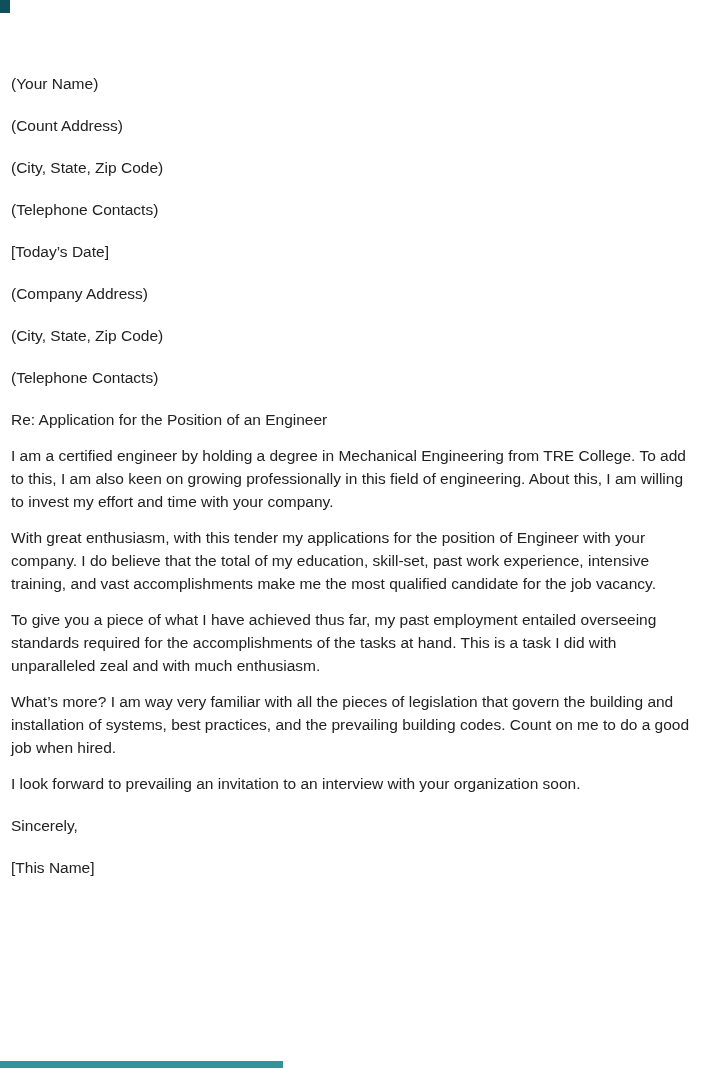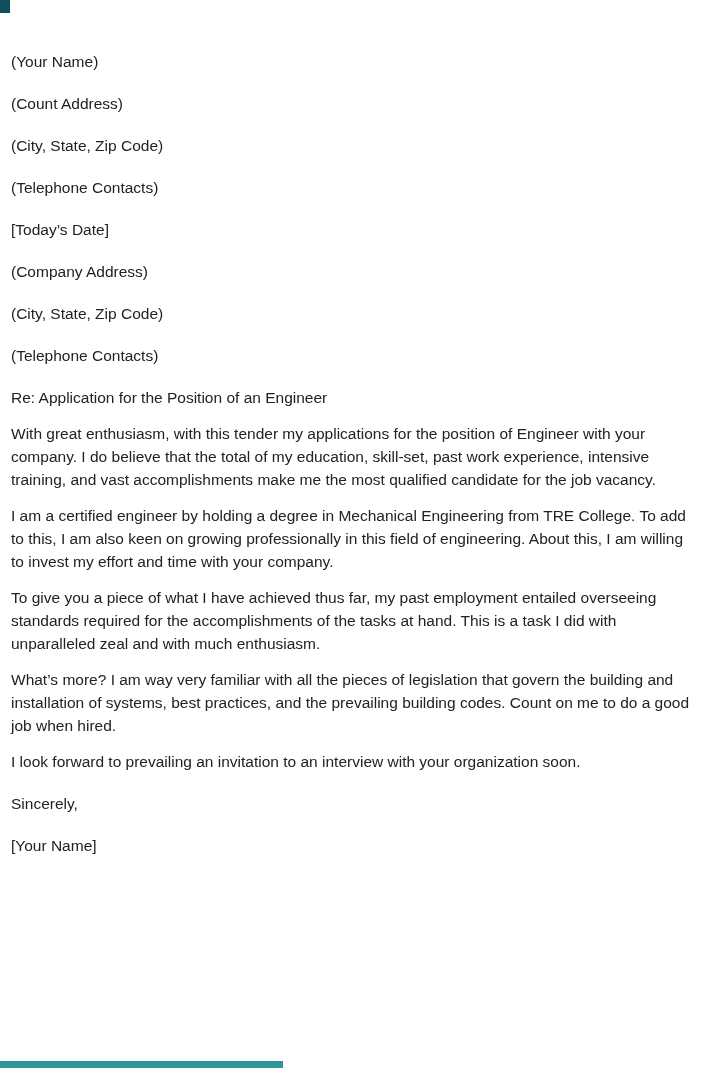--- a/index.html
+++ b/index.html
@@ -32,21 +32,21 @@
     left: 0;
     width: 283px;
     height: 7px;
     background: #2e969b;
   }
   .letter {
     position: absolute;
     top: 0;
     left: 0;
     right: 0;
-    padding: 50px 14px 0 11px;
+    padding: 72px 14px 0 11px;
   }
   .letter p {
     margin: 0;
   }
   .line {
     line-height: 23px;
     margin-bottom: 19px !important;
   }
   .para {
     line-height: 23px;
@@ -71,26 +71,26 @@
     <p class="line">(Telephone Contacts)</p>
 
     <p class="line">[Today’s Date]</p>
 
     <p class="line">(Company Address)</p>
     <p class="line">(City, State, Zip Code)</p>
     <p class="line">(Telephone Contacts)</p>
 
     <p class="para">Re: Application for the Position of an Engineer</p>
 
+    <p class="para">I am a certified engineer by holding a degree in Mechanical Engineering from TRE College. To add to this, I am also keen on growing professionally in this field of engineering. About this, I am willing to invest my effort and time with your company.</p>
     <p class="para">With great enthusiasm, with this tender my applications for the position of Engineer with your company. I do believe that the total of my education, skill-set, past work experience, intensive training, and vast accomplishments make me the most qualified candidate for the job vacancy.</p>
-    <p class="para">I am a certified engineer by holding a degree in Mechanical Engineering from TRE College. To add to this, I am also keen on growing professionally in this field of engineering. About this, I am willing to invest my effort and time with your company.</p>
     <p class="para">To give you a piece of what I have achieved thus far, my past employment entailed overseeing standards required for the accomplishments of the tasks at hand. This is a task I did with unparalleled zeal and with much enthusiasm.</p>
     <p class="para">What’s more? I am way very familiar with all the pieces of legislation that govern the building and installation of systems, best practices, and the prevailing building codes. Count on me to do a good job when hired.</p>
     <p class="line">I look forward to prevailing an invitation to an interview with your organization soon.</p>
 
     <p class="line">Sincerely,</p>
-    <p class="line">[Your Name]</p>
+    <p class="line">[This Name]</p>
 
   </div>
 
   <div class="bottom-bar"></div>
 
 </div>
 
 </body></html>

